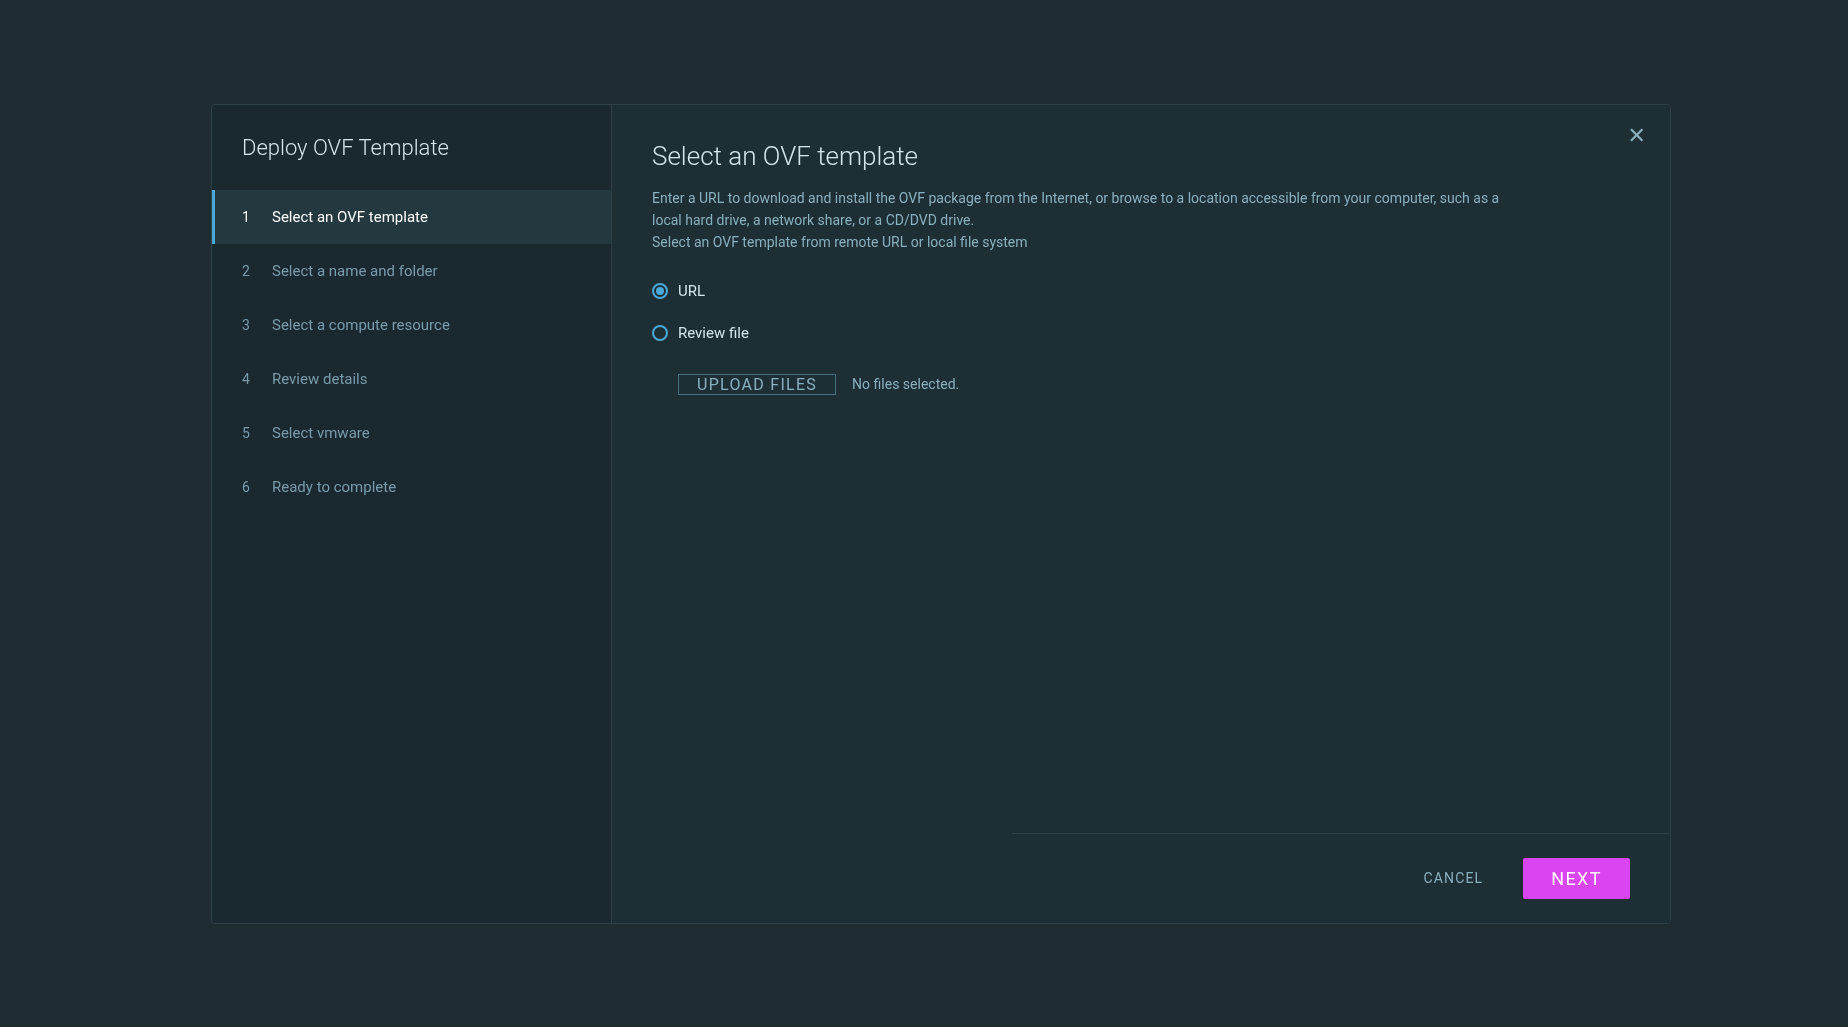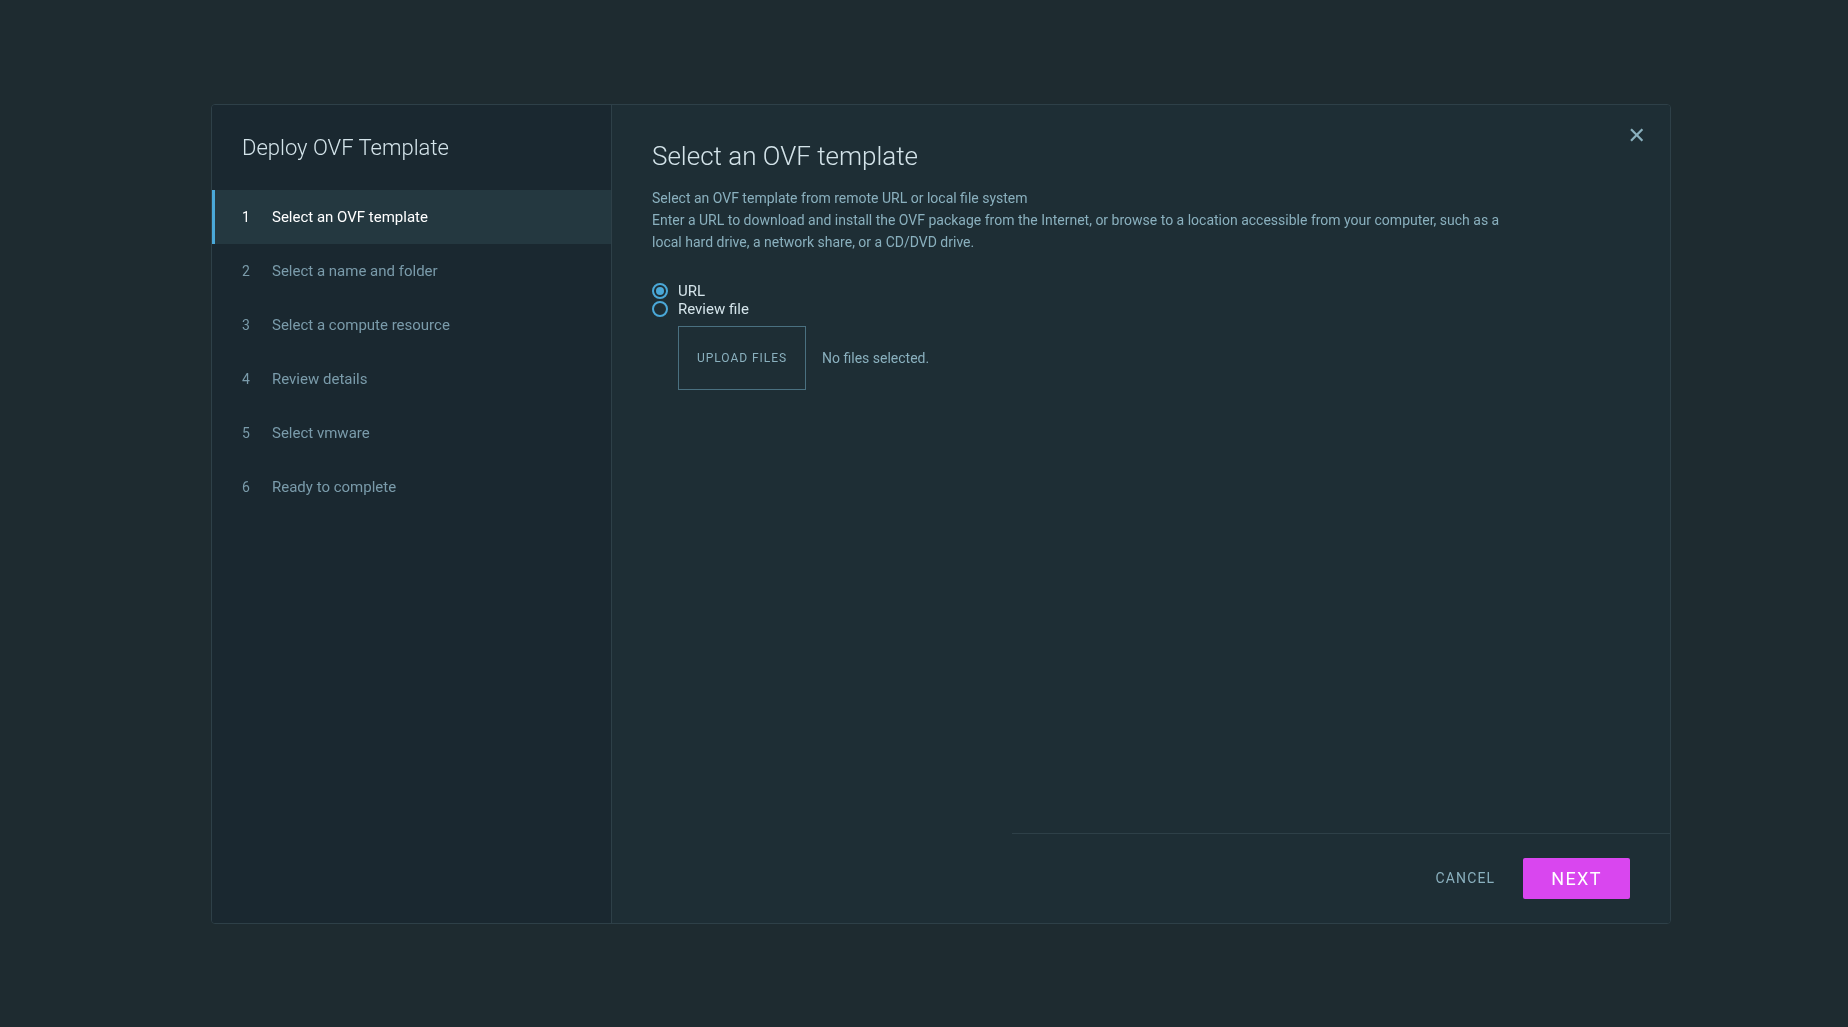--- a/index.html
+++ b/index.html
@@ -116,20 +116,21 @@
       color: #8ab0be;
       font-size: 14px;
       line-height: 1.6;
       margin-bottom: 28px;
       max-width: 880px;
     }
 
     .radio-group {
       display: flex;
       flex-direction: column;
+      gap: 24px;
     }
 
     .radio-option {
       display: flex;
       align-items: center;
       gap: 10px;
     }
 
     .radio-option input[type="radio"] {
       appearance: none;
@@ -192,44 +193,44 @@
       padding-left: 26px;
       display: flex;
       align-items: center;
       gap: 16px;
     }
 
     .upload-btn {
       background: transparent;
       border: 1px solid #4a7080;
       color: #8ab0be;
-      font-size: 12px;
+      font-size: 16px;
       letter-spacing: 0.08em;
-      padding: 24px 18px;
+      padding: 0 18px;
       cursor: pointer;
       text-transform: uppercase;
       font-family: inherit;
     }
 
     .no-files-text {
       color: #8ab0be;
       font-size: 14px;
     }
 
     
     .dialog-footer {
       position: absolute;
       bottom: 0;
       left: 400px;
       right: 0;
       padding: 24px 40px;
       display: flex;
       justify-content: flex-end;
       align-items: center;
-      gap: 4px;
+      gap: 16px;
       border-top: 1px solid #2e4048;
       background: #1e2e35;
     }
 
     .btn-cancel {
       background: transparent;
       border: none;
       color: #8ab0be;
       font-size: 14px;
       letter-spacing: 0.08em;
@@ -286,22 +287,22 @@
     </div>
   </div>
 
   <div class="main-content">
 
     <button class="close-btn">✕</button>
 
     <h1 class="content-title">Select an OVF template</h1>
 
     <div class="content-desc">
+      <div>Enter a URL to download and install the OVF package from the Internet, or browse to a location accessible from your computer, such as a local hard drive, a network share, or a CD/DVD drive.</div>
       <div>Select an OVF template from remote URL or local file system</div>
-      <div>Enter a URL to download and install the OVF package from the Internet, or browse to a location accessible from your computer, such as a local hard drive, a network share, or a CD/DVD drive.</div>
     </div>
 
     <div class="radio-group">
 
       <div class="radio-option">
         <input type="radio" id="url-radio" name="source" checked="" style="">
         <label for="url-radio">URL</label>
       </div>
 
 

